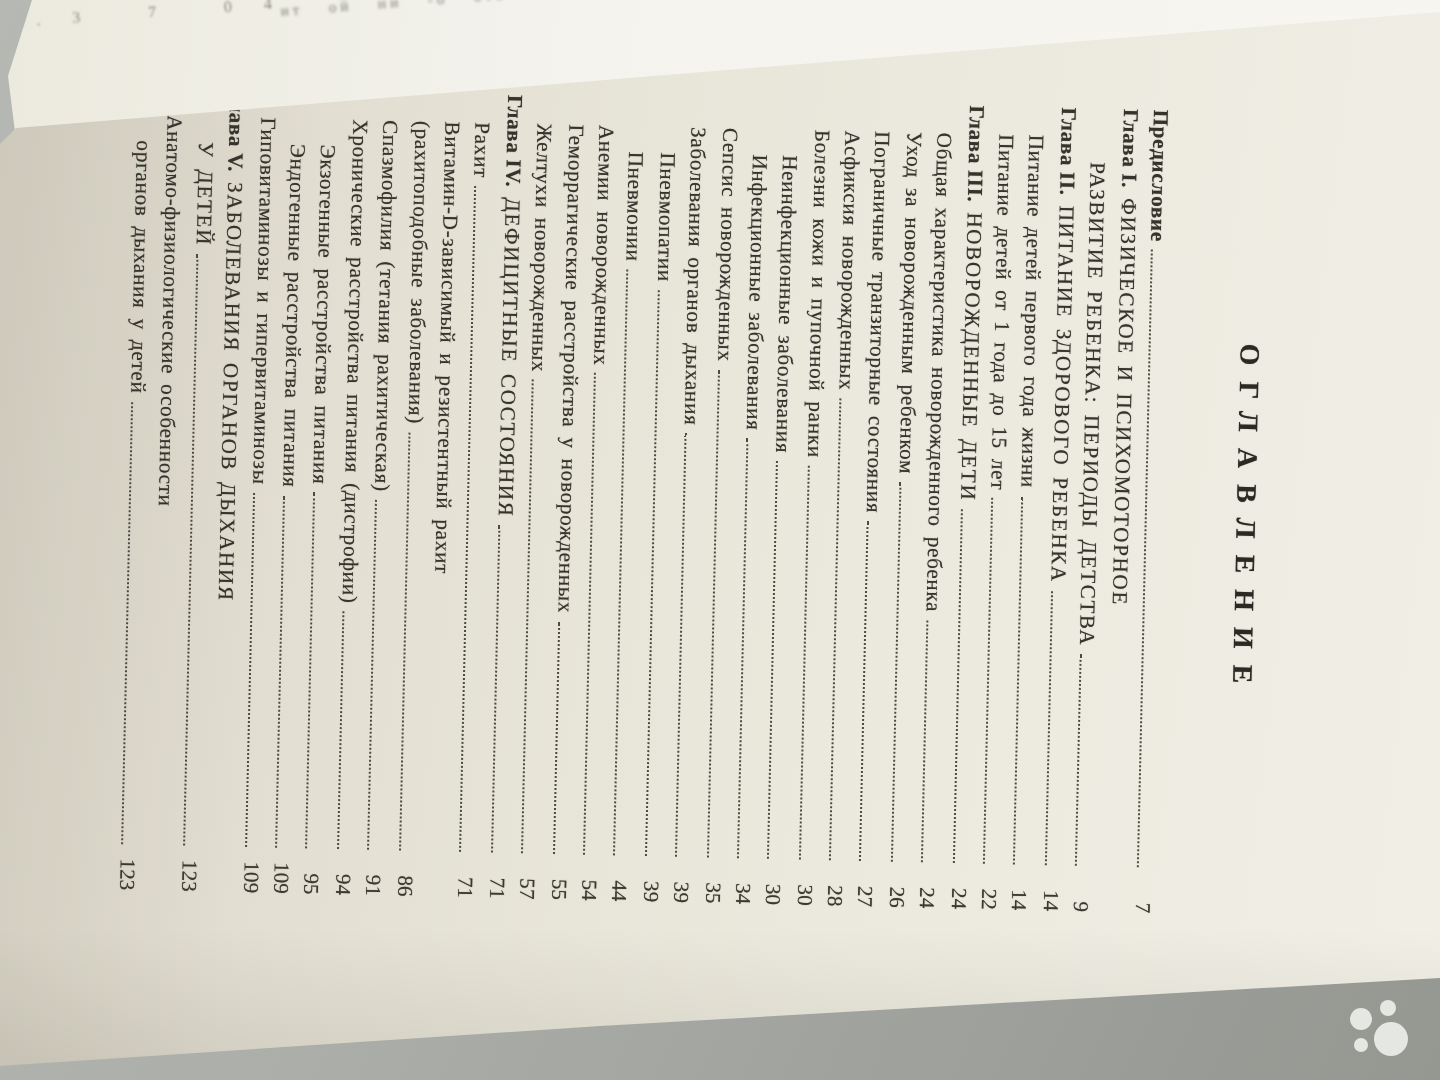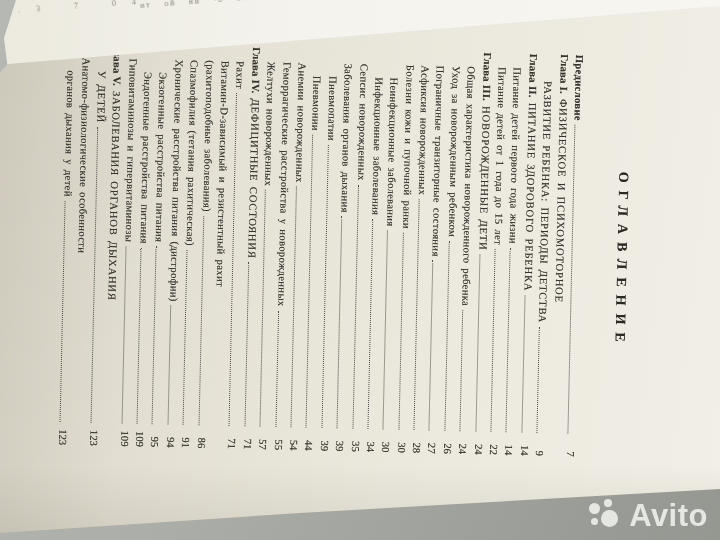--- a/index.html
+++ b/index.html
@@ -253,16 +253,15 @@
     </div>
   </div>
 
   <div class="watermark">
     <div class="wm-logo">
       <i class="c1"></i>
         <i class="c2"></i>
         <i class="c3"></i>
         <i class="c4"></i>
     </div>
-    <span class="wm-text">Avito</span>
   </div>
 
 </div>
 
 </body></html>

